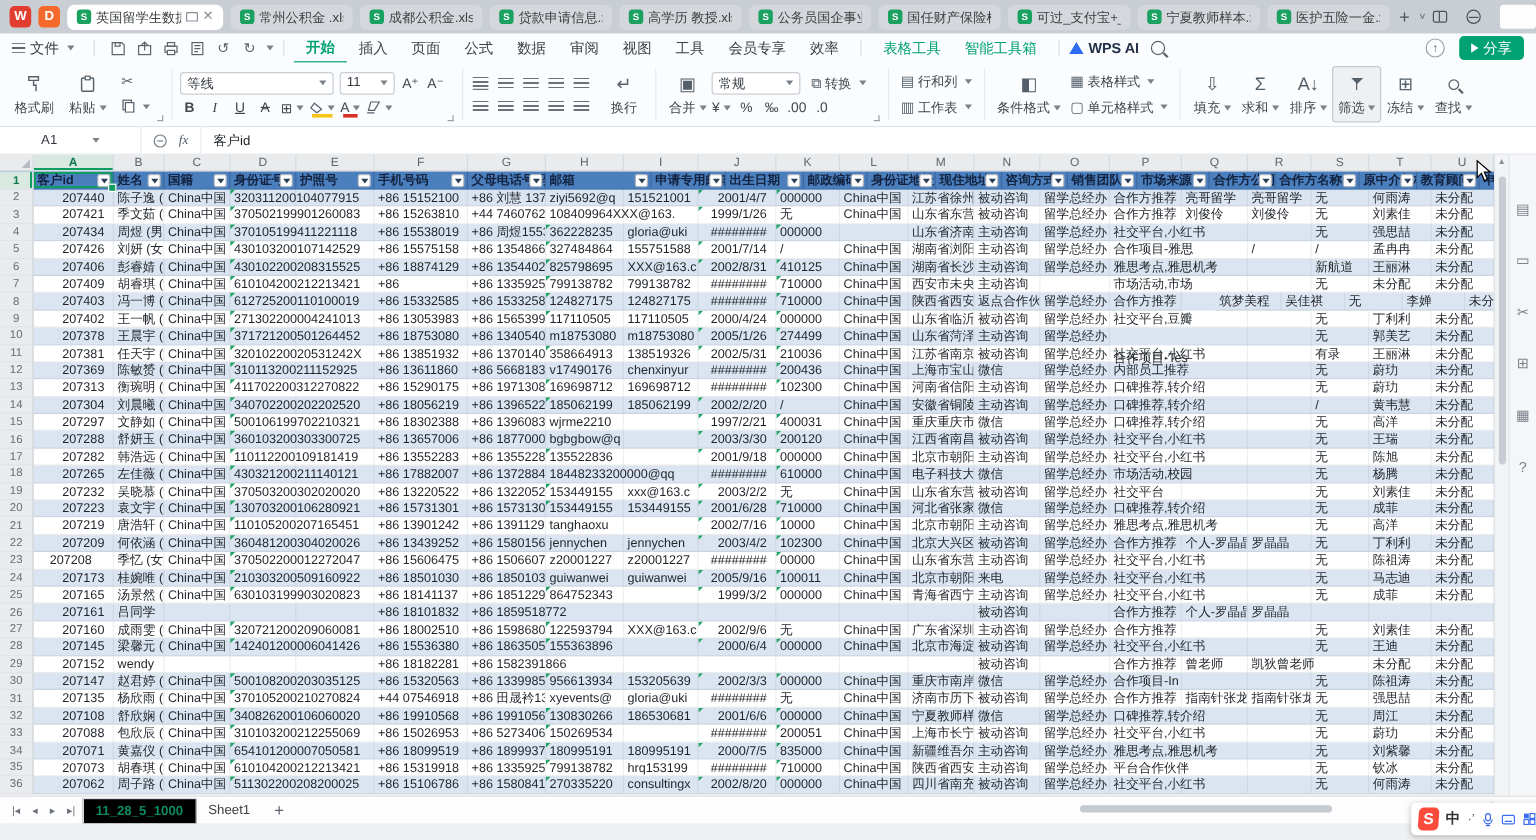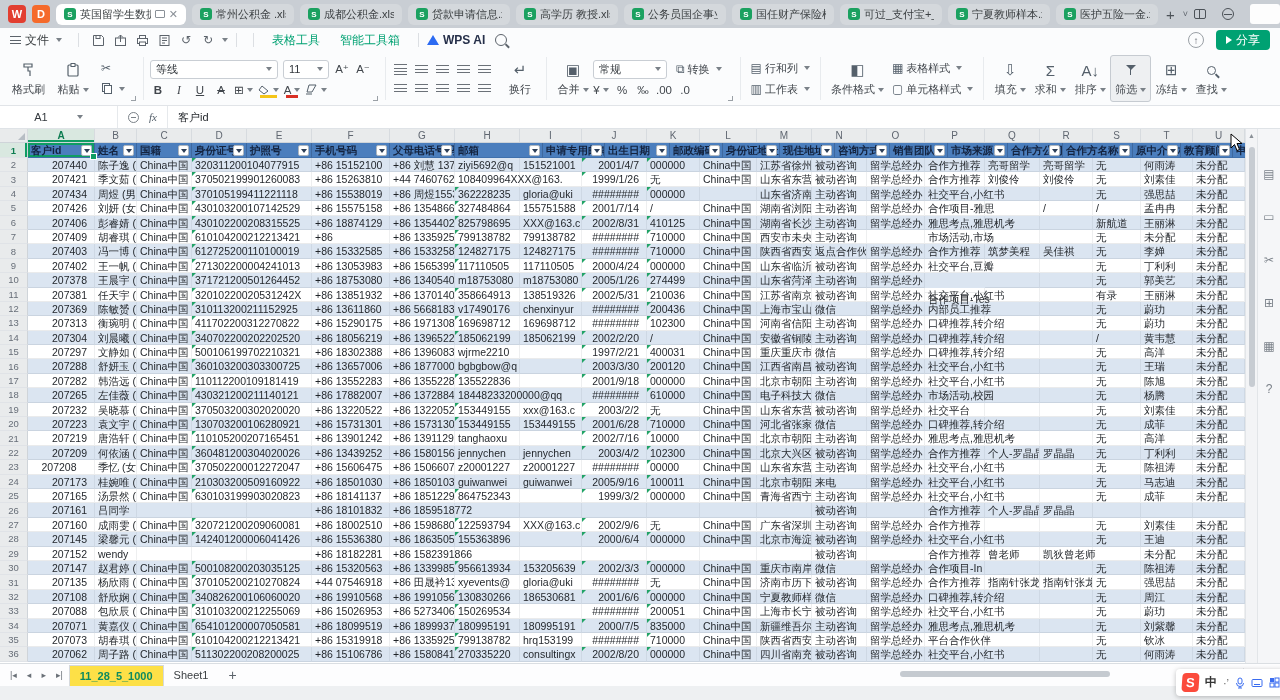--- a/index.html
+++ b/index.html
@@ -149,21 +149,21 @@
             border-left:1px solid #e2e5e8; display:flex; flex-direction:column; align-items:center;
             padding-top:38px; gap:29px; }
   .rp-ic { font-size:12px; color:#7b828a; }
 
   
   .sheetbar { position:absolute; left:0; top:663px; width:1280px; height:23px; background:#fdfdfe;
               border-top:1px solid #dadee2; display:flex; align-items:center; font-size:11px; color:#3c4043;
               padding-left:6px; gap:2px; }
   .snav { color:#6a7077; font-size:9px; padding:0 4px; }
   .stab { padding:0 10px; height:21px; display:flex; align-items:center; }
-  .stab.active { background:#fde047; border:1px solid #d5d9dd; border-bottom:none; color:#0f8a5f; font-weight:bold; }
+  .stab.active { background:#000000; border:1px solid #d5d9dd; border-bottom:none; color:#0f8a5f; font-weight:bold; }
   .stab-add { padding:0 8px; font-size:14px; color:#5c636b; }
   .hthumb { position:absolute; left:900px; top:671px; width:210px; height:6px; background:#c5cad0; border-radius:3px; z-index:3; }
   .harrow { position:absolute; left:1222px; top:668px; font-size:8px; color:#8a9097; z-index:3; }
   .hgrip { position:absolute; left:1236px; top:667px; font-size:9px; color:#a6acb3; z-index:3; }
 
   
   .statusbar { position:absolute; left:0; top:686px; width:1280px; height:14px; background:#f4f5f6;
                border-top:1px solid #e1e4e7; display:flex; align-items:center; padding:0 10px; gap:10px;
                font-size:10.5px; color:#4c5258; }
   .acct { width:11px; height:11px; border:1px solid #6a7077; border-radius:50%; position:relative; }
@@ -282,20 +282,32 @@
     <span class="mb-ico">
         <svg width="13" height="13" viewBox="0 0 13 13">
           <rect x="2" y="1.5" width="9" height="10" fill="none" stroke="#5c636b"></rect>
           <path d="M4 4h5M4 6.5h5M4 9h3" stroke="#5c636b"></path>
         </svg>
       </span>
     <span class="mb-ico">↺</span>
     <span class="mb-ico">↻</span>
     <span class="chev"></span>
     <div class="mb-sep"></div>
+    <div id="menu-items" style="display:flex;align-items:center;">
+        <div class="menu-item active">开始</div>
+        <div class="menu-item">插入</div>
+        <div class="menu-item">页面</div>
+        <div class="menu-item">公式</div>
+        <div class="menu-item">数据</div>
+        <div class="menu-item">审阅</div>
+        <div class="menu-item">视图</div>
+        <div class="menu-item">工具</div>
+        <div class="menu-item">会员专享</div>
+        <div class="menu-item">效率</div>
+      </div>
     <div class="mb-sep"></div>
     <div id="ctx-items" style="display:flex;align-items:center;">
         <div class="menu-item ctx">表格工具</div>
         <div class="menu-item ctx">智能工具箱</div>
       </div>
     <div class="mb-sep"></div>
     <div class="mb-ai">
       <span class="ai-logo"></span>
       <span>WPS AI</span>
     </div>
@@ -759,21 +771,21 @@
         <div class="c" style="width: 65px;">+86 1533258500</div>
         <div class="c mark" style="width: 65px;">124827175</div>
         <div class="c" style="width: 62px;">124827175</div>
         <div class="c num" style="width: 65px;">########</div>
         <div class="c mark" style="width: 53px;">710000</div>
         <div class="c" style="width: 57px;">China中国</div>
         <div class="c" style="width: 55px;">陕西省西安</div>
         <div class="c" style="width: 55px;">返点合作伙伴</div>
         <div class="c" style="width: 58px;">留学总经办</div>
         <div class="c" style="width: 60px;">合作方推荐</div>
-        <div class="c" style="width: 55px;">筑梦美程</div>
+        <div class="c" style="width: 55px; margin-left: 28px;">筑梦美程</div>
         <div class="c" style="width: 53px;">吴佳祺</div>
         <div class="c" style="width: 48px;">无</div>
         <div class="c" style="width: 52px;">李婵</div>
         <div class="c" style="width: 52px;">未分配</div>
       </div>
       <div class="grow">
         <div class="gut">9</div>
         <div class="c num" style="width: 67px;">207402</div>
         <div class="c" style="width: 42px;">王一帆 (男)</div>
         <div class="c" style="width: 55px;">China中国</div>

